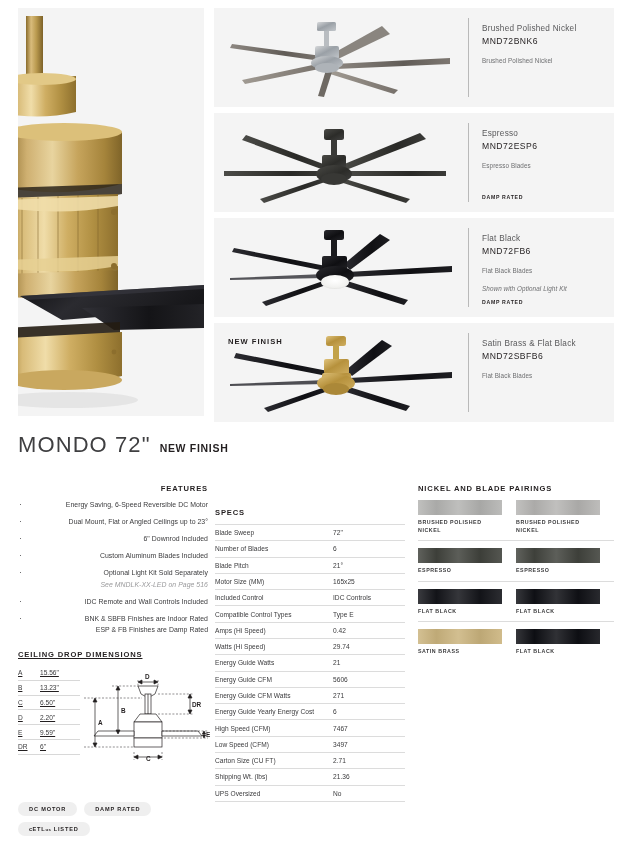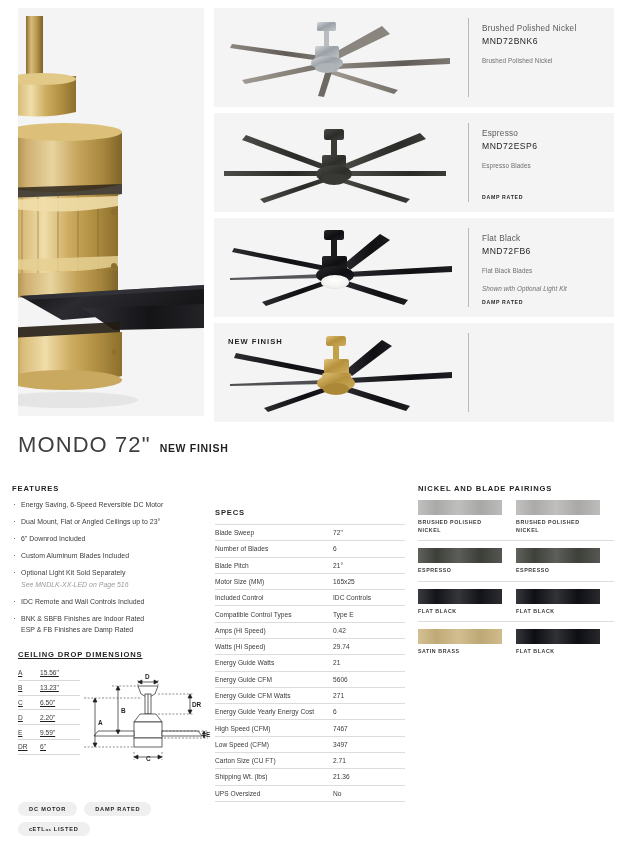--- a/index.html
+++ b/index.html
@@ -69,21 +69,21 @@
     font-size: 10.5px; font-weight: bold; letter-spacing: .7px; color: #231f20;
   }
 
   
   .col-head {
     font-size: 7.6px; font-weight: bold; letter-spacing: .85px; color: #231f20;
     margin-bottom: 7px;
   }
 
   
-  .features { position: absolute; left: 12px; top: 484px; width: 190px; }
+  .features { position: absolute; left: 18px; top: 484px; width: 190px; text-align: right; }
   .feat {
     position: relative; padding-left: 9px;
     font-size: 6.9px; color: #3a3a3c; line-height: 10px;
     margin-bottom: 7px; letter-spacing: .04px;
   }
   .feat::before {
     content: "·"; position: absolute; left: 1px; top: -1px;
     font-size: 9px; color: #58585a;
   }
   .feat .sub { display: block; font-style: italic; color: #9a9a9c; margin-top: 1.5px; }
@@ -372,20 +372,25 @@
         <path d="M 132 47 L 168 17 L 178 23 L 138 53 Z" fill="url(#sbBlade)"></path>
         <path d="M 135 55 L 238 49 L 238 55 L 136 60 Z" fill="url(#sbBlade)"></path>
         <path d="M 132 63 L 196 83 L 192 88 L 129 68 Z" fill="url(#sbBlade)"></path>
         <rect x="110" y="36" width="25" height="15" rx="2" fill="url(#sbBody)"></rect>
         <rect x="108" y="50" width="29" height="8" rx="2" fill="url(#sbBody)"></rect>
         <ellipse cx="122" cy="60" rx="19" ry="9" fill="url(#sbBody)"></ellipse>
         <ellipse cx="122" cy="66" rx="13" ry="6" fill="#ab8838"></ellipse>
       </svg>
       <div class="new-finish-tag">NEW FINISH</div>
       <div class="card-divider"></div>
+      <div class="card-info">
+        <div class="finish-name">Satin Brass &amp; Flat Black</div>
+        <div class="sku">MND72SBFB6</div>
+        <div class="blade-note">Flat Black Blades</div>
+      </div>
     </div>
   </div>
 
   <div class="title-row">
     <span class="title-main">MONDO 72"</span>
     <span class="title-badge">NEW FINISH</span>
   </div>
 
   <div class="features">
     <div class="col-head">FEATURES</div>

